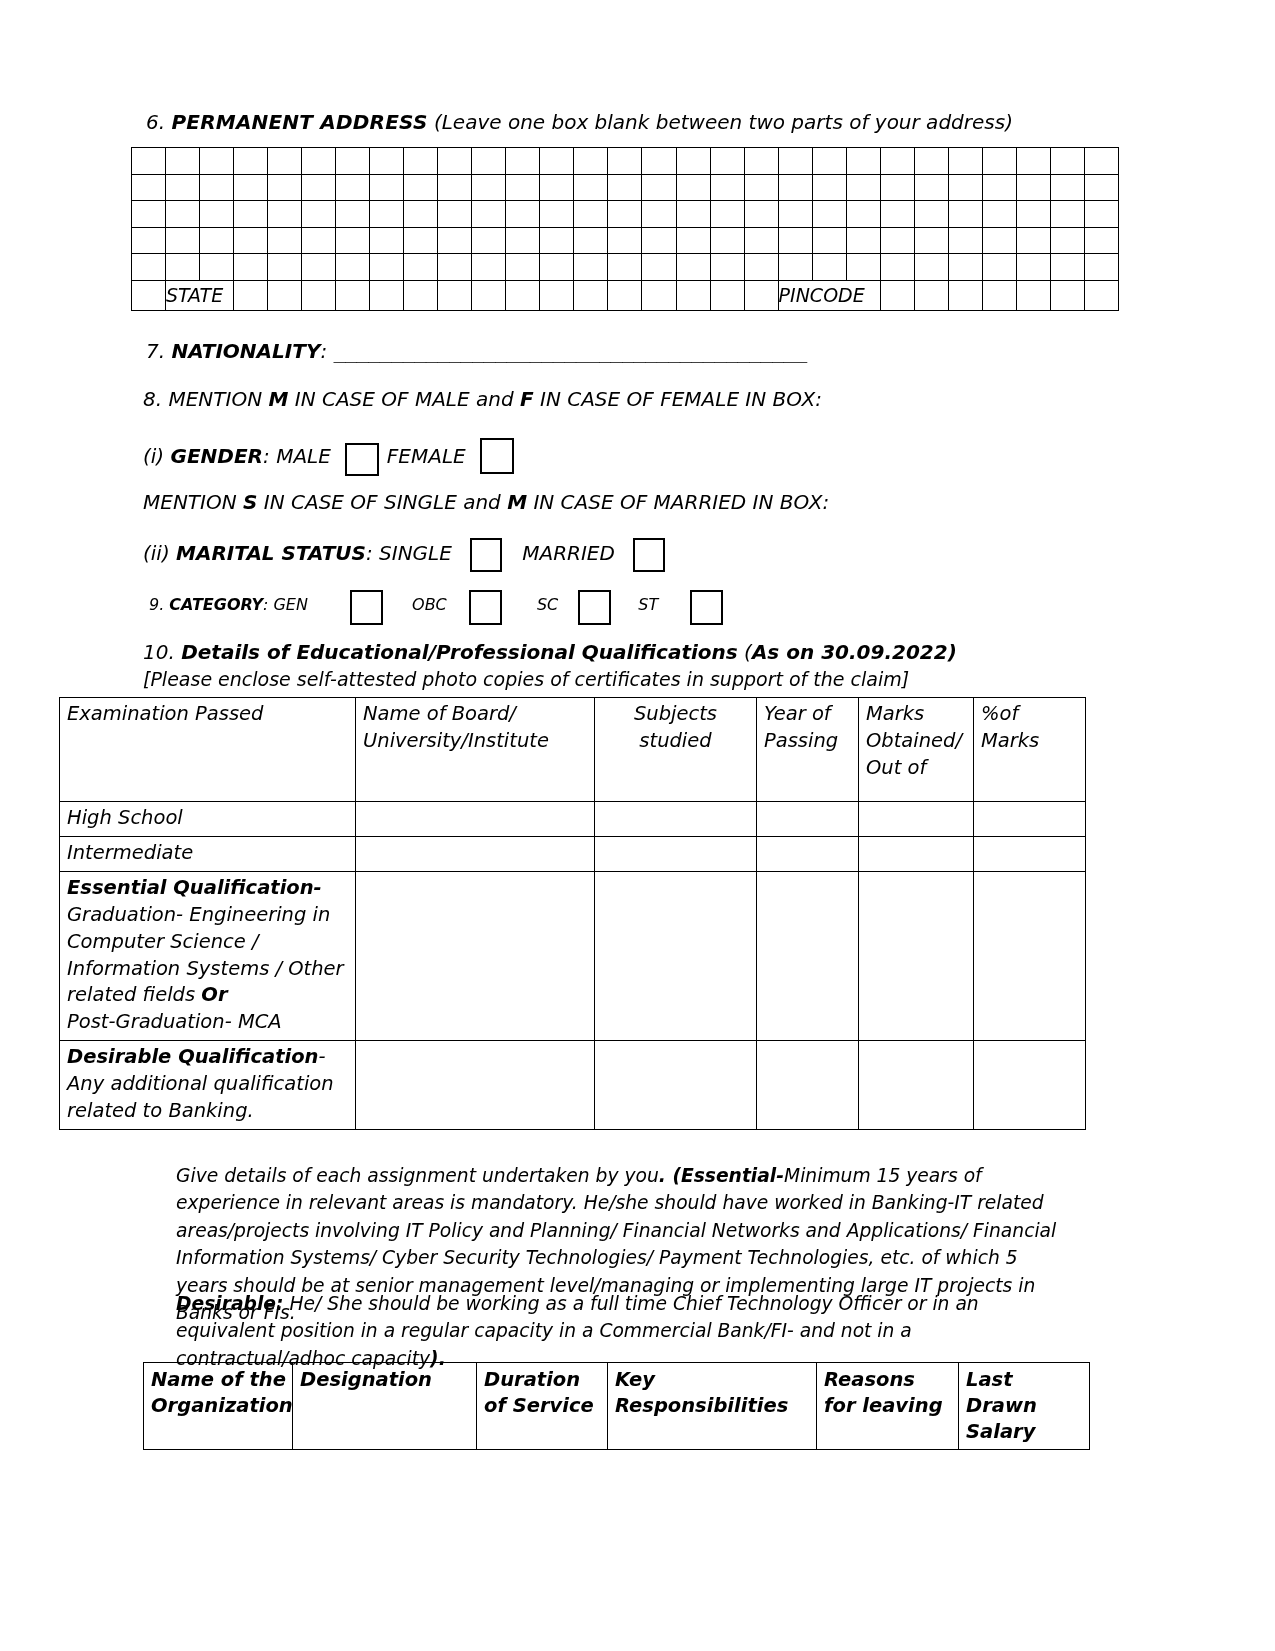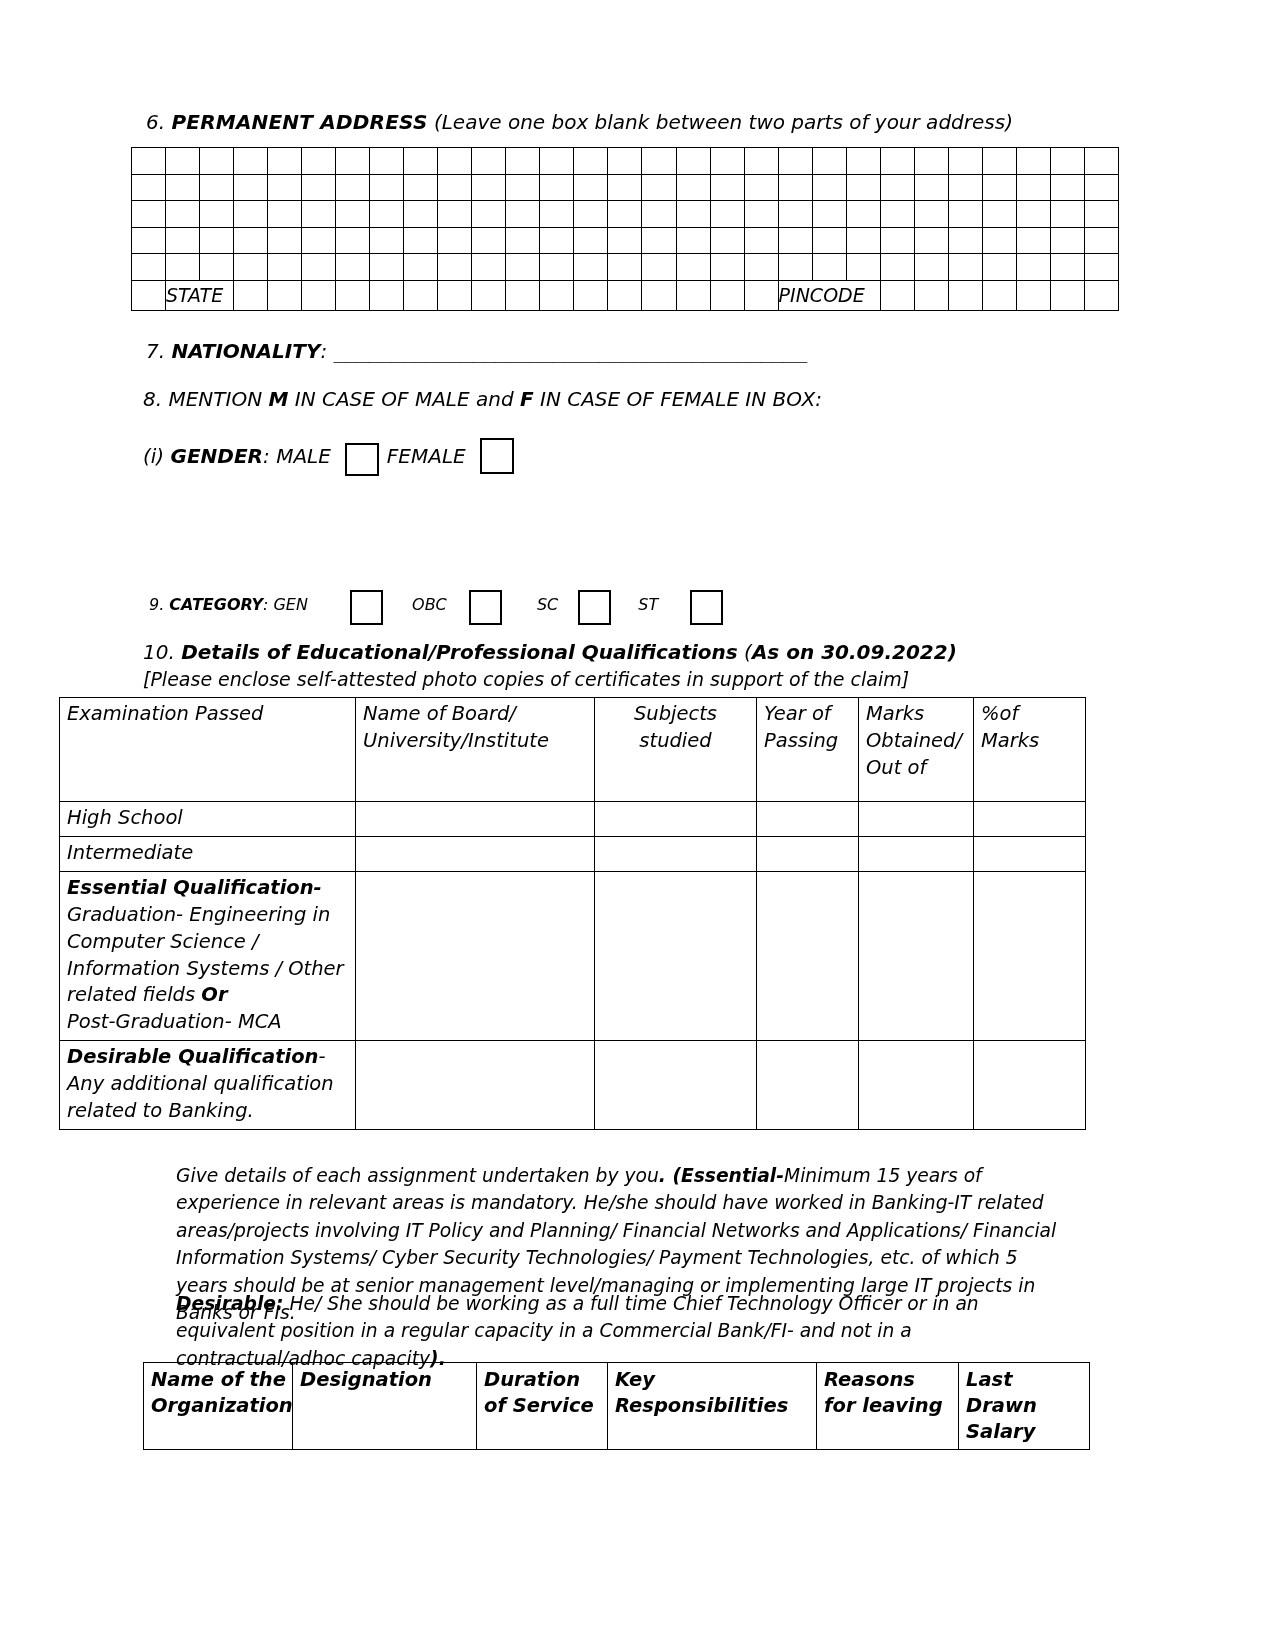--- a/index.html
+++ b/index.html
@@ -393,21 +393,30 @@
     <span>8.</span>
     <span>MENTION </span><span class="b">M</span><span> IN CASE OF MALE and </span><span class="b">F</span><span> IN CASE OF FEMALE IN BOX:</span>
   </div>
 
   <div id="gender-row">
     <span>(i)</span>
     <span class="b">GENDER</span><span>:</span>
     <span>MALE</span><span class="tickbox tb-gender-m"></span><span>FEMALE</span><span class="tickbox tb-gender-f"></span>
   </div>
 
-
+  <div id="marital-intro">
+    <span>MENTION </span><span class="b">S</span><span> IN CASE OF SINGLE and </span><span class="b">M</span><span> IN CASE OF MARRIED IN BOX:</span>
+  </div>
+
+  <div id="marital-row">
+    <span>(ii)</span>
+    <span class="b">MARITAL STATUS</span><span>:</span>
+    <span>SINGLE</span><span class="tickbox tb-mar"></span>
+    <span style="display:inline-block;width:14px"></span><span>MARRIED</span><span class="tickbox tb-mar"></span>
+  </div>
 
   <div id="category-row">
     <span>9.</span>
     <span class="b">CATEGORY</span><span>:</span>
     <span>GEN</span><span class="tickbox tb-cat" style="margin-left:42px"></span>
     <span style="display:inline-block;width:24px"></span><span>OBC</span><span class="tickbox tb-cat" style="margin-left:22px"></span>
     <span style="display:inline-block;width:30px"></span><span>SC</span><span class="tickbox tb-cat" style="margin-left:20px"></span>
     <span style="display:inline-block;width:22px"></span><span>ST</span><span class="tickbox tb-cat" style="margin-left:32px"></span>
   </div>
 

